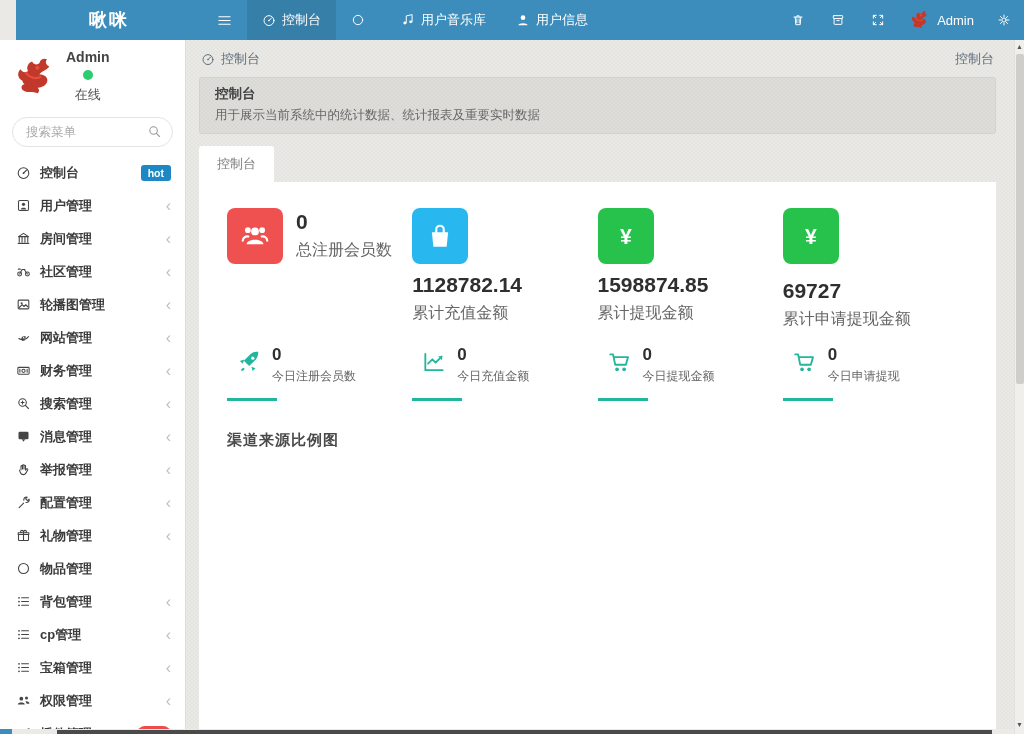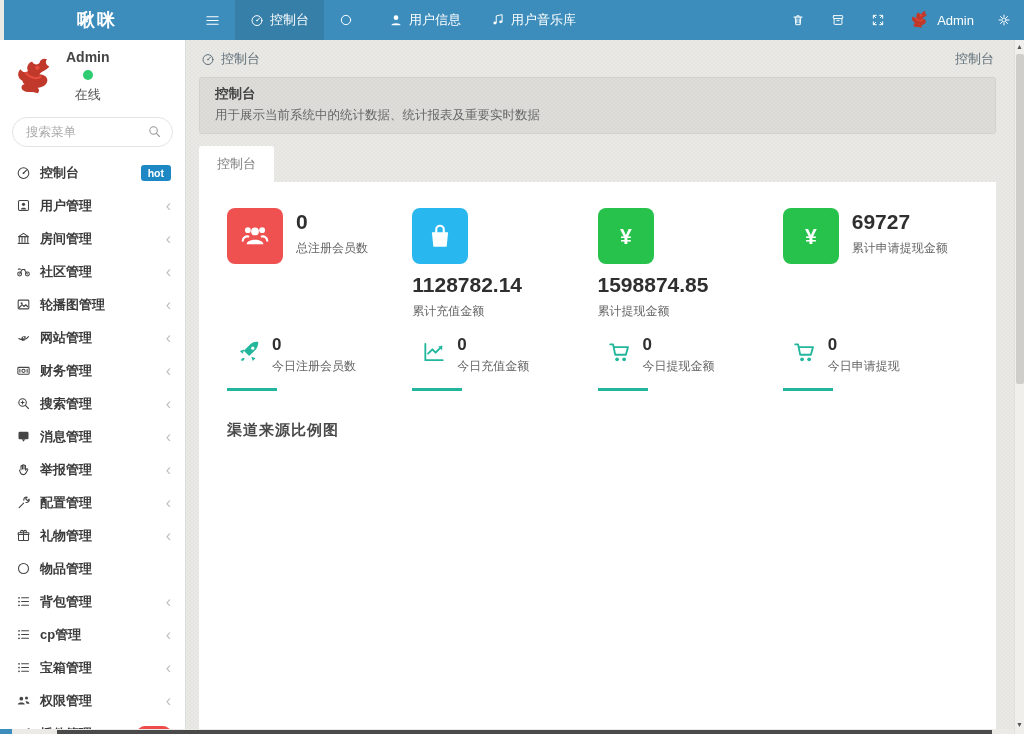--- a/index.html
+++ b/index.html
@@ -8,21 +8,21 @@
     position:relative;
     font-family:"Liberation Sans","DejaVu Sans",sans-serif;
     background:#eae9e6;
     font-size:13px; color:#333;
   }
   svg { display:block; }
   .s { fill:none; stroke:currentColor; stroke-width:1.7; stroke-linecap:round; stroke-linejoin:round; }
   .f { fill:currentColor; }
 
   
-  .navbar { position:absolute; top:0; left:4px; right:0; height:40px; background:var(--navbar,#3c8dbc); display:flex; align-items:stretch; z-index:30; }
+  .navbar { position:absolute; top:0; left:16px; right:0; height:40px; background:var(--navbar,#3c8dbc); display:flex; align-items:stretch; z-index:30; }
   .brand { width:186px; display:flex; align-items:center; justify-content:center; color:#fff; font-size:18px; font-weight:bold; letter-spacing:2px; }
   .nav-toggle { display:flex; align-items:center; padding:0 15px; color:#fff; cursor:pointer; }
   .nav-toggle svg { width:15px; height:15px; }
   .nav-menu { display:flex; }
   .nav-item { display:flex; align-items:center; gap:6px; padding:0 15px; color:#fff; font-size:13px; cursor:pointer; }
   .nav-item.active { background:#367fa9; }
   .nav-item .nicon svg { width:14px; height:14px; }
   .nav-right { margin-left:auto; display:flex; align-items:center; }
   .icon-btn { display:flex; align-items:center; padding:0 13px; height:40px; color:#fff; cursor:pointer; }
   .icon-btn svg { width:14px; height:14px; }
@@ -73,21 +73,21 @@
 
   
   .stats-grid { display:grid; grid-template-columns:repeat(4,1fr); }
   .stat-big { display:flex; align-items:flex-start; gap:13px; flex-wrap:wrap; min-height:100px; }
   .big-icon { width:56px; height:56px; border-radius:8px; background:var(--icon-bg,#ccc); color:#fff; display:flex; align-items:center; justify-content:center; }
   .big-icon svg { width:30px; height:30px; }
   .stat-big .txt { padding-top:2px; }
   .stat-big.wrapped { flex-direction:column; gap:9px; }
   .stat-big.wrapped .txt { padding-top:0; }
   .stat-num { font-size:21px; font-weight:bold; color:#2f2f2f; line-height:1.15; }
-  .stat-lbl { font-size:12px; color:#666; margin-top:6px; }
+  .stat-lbl { font-size:16px; color:#666; margin-top:6px; }
   .stats-small-grid { display:grid; grid-template-columns:repeat(4,1fr); margin-top:16px; }
   .stat-small { width:max-content; }
   .ss-row { display:flex; gap:10px; align-items:flex-start; padding-left:9px; }
   .ss-icon { color:var(--teal,#22b79c); padding-top:3px; }
   .ss-icon svg { width:26px; height:26px; }
   .ss-num { font-size:17px; font-weight:bold; color:#2f2f2f; line-height:1.1; }
   .ss-lbl { font-size:12px; color:#666; margin-top:3px; }
   .ss-underline { width:50px; height:3px; background:var(--teal,#22b79c); margin-top:13px; }
 
   .section-title { font-size:15px; font-weight:bold; color:#4a4a4a; margin-top:30px; letter-spacing:1px; }
@@ -132,36 +132,36 @@
           <svg viewBox="0 0 24 24">
             <circle cx="12" cy="12" r="8" class="s"></circle>
           </svg>
         </span>
         <span></span>
       </div>
 
       <div class="nav-item">
         <span class="nicon">
           <svg viewBox="0 0 24 24">
-            <circle cx="12" cy="8" r="4" class="f"></circle>
-            <path d="M4 21c0-4.8 16-4.8 16 0z" class="f"></path>
-          </svg>
-        </span>
-        <span>用户信息</span>
-      </div>
-
-      <div class="nav-item">
-        <span class="nicon">
-          <svg viewBox="0 0 24 24">
             <path d="M9 17V5l10-2.2V15" class="s"></path>
             <circle cx="6.6" cy="17.2" r="2.5" class="f"></circle>
             <circle cx="16.6" cy="15.2" r="2.5" class="f"></circle>
           </svg>
         </span>
         <span>用户音乐库</span>
+      </div>
+
+      <div class="nav-item">
+        <span class="nicon">
+          <svg viewBox="0 0 24 24">
+            <circle cx="12" cy="8" r="4" class="f"></circle>
+            <path d="M4 21c0-4.8 16-4.8 16 0z" class="f"></path>
+          </svg>
+        </span>
+        <span>用户信息</span>
       </div>
     </div>
   <div class="nav-right">
     <div class="icon-btn">
       <span>
           <svg viewBox="0 0 24 24">
             <path d="M5 7h14M10 7V4.8h4V7M7.2 7l1 13h7.6l1-13M10 10v7M14 10v7" class="s"></path>
           </svg>
         </span>
     </div>

